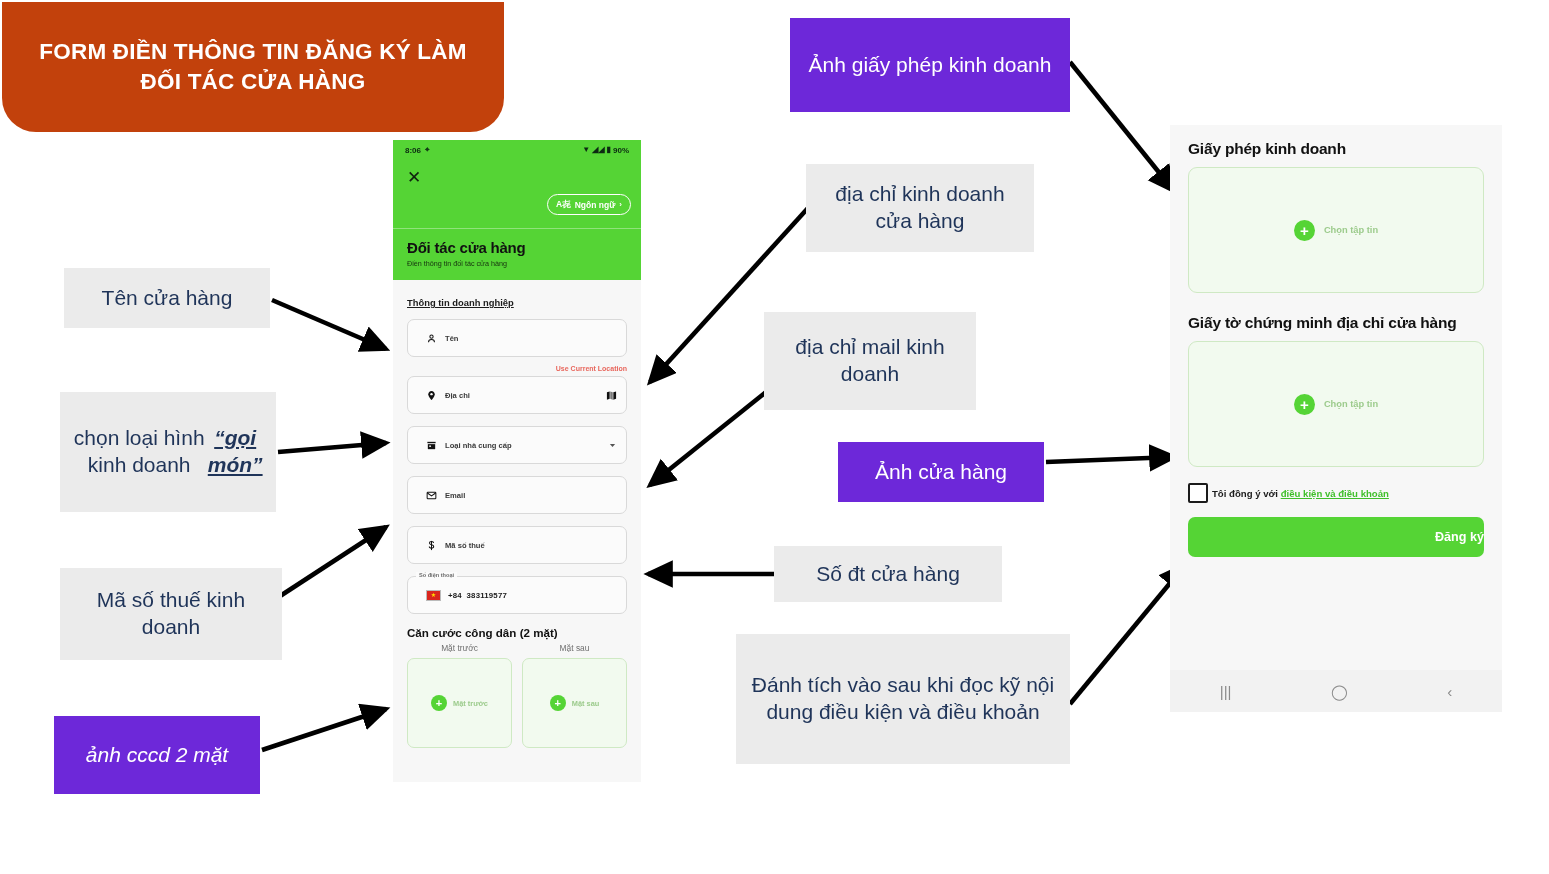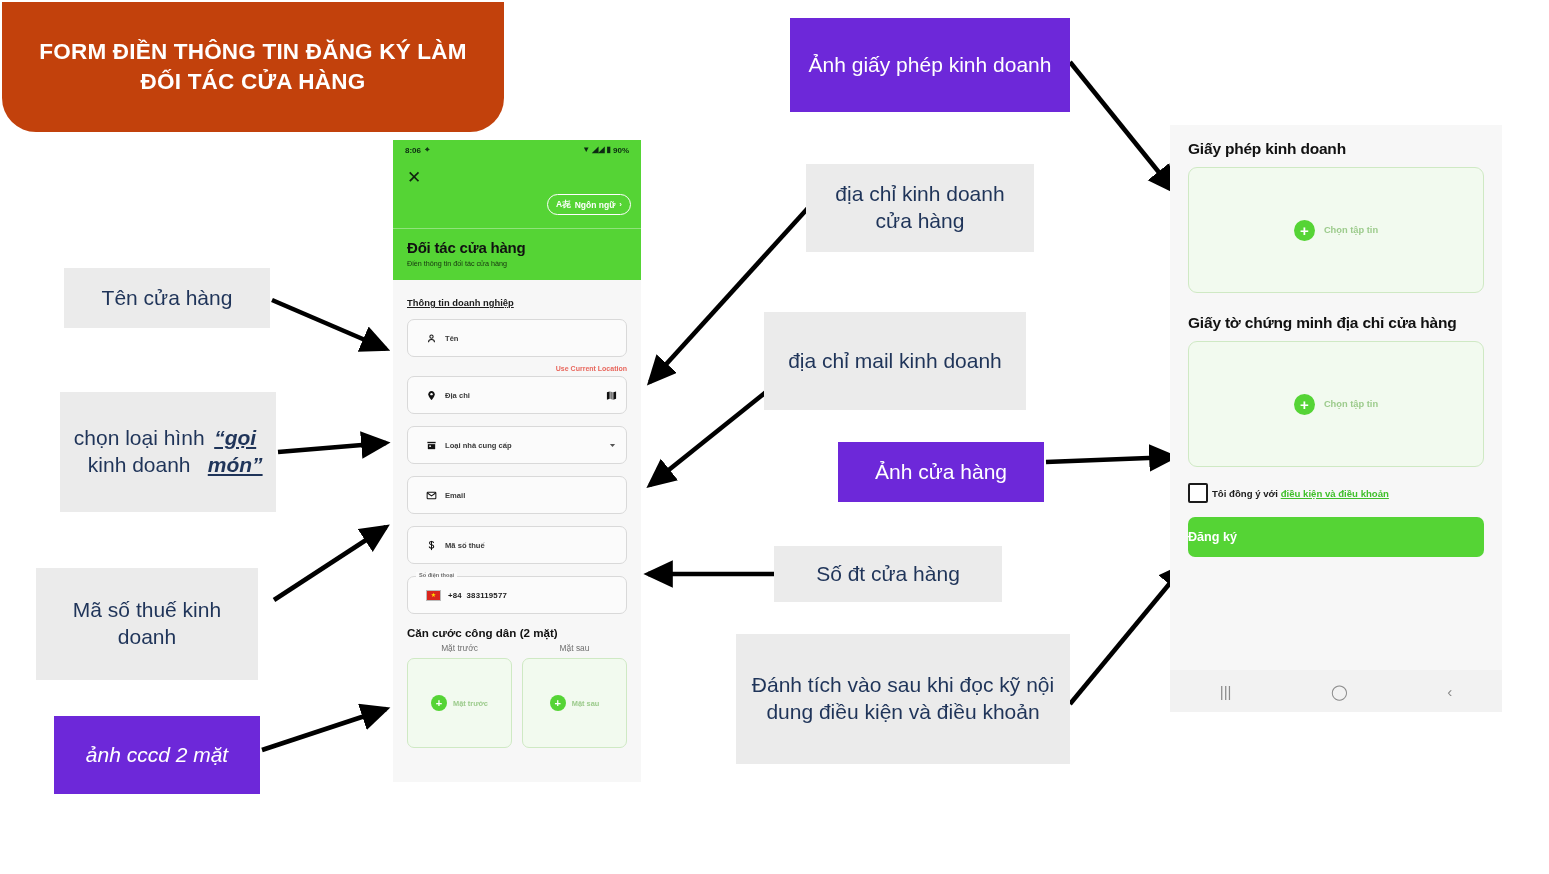--- a/index.html
+++ b/index.html
@@ -113,21 +113,21 @@
   }
   .pr-upload .plus-btn{width:21px;height:21px;font-size:15px;}
   .pr-upload .upload-lbl{font-size:9.3px;}
   .pr-gap{height:20px;}
   .agree-row{display:flex;align-items:center;gap:4px;margin:16px 0 14px 0;}
   .cbx{width:16px;height:16px;border:2px solid #1b1b1b;background:#fff;border-radius:2px;}
   .agree-txt{font-size:9.6px;color:#1b1b1b;font-weight:bold;}
   .agree-link{color:#3fbf2a;text-decoration:underline;font-weight:bold;}
   .submit{
     height:40px;background:#55d435;border-radius:7px;display:flex;align-items:center;
-    justify-content:flex-start;color:#ffffff;font-size:12.6px;font-weight:bold;
+    justify-content:flex-end;color:#ffffff;font-size:12.6px;font-weight:bold;
   }
   .navbar{
     position:absolute;left:0;bottom:0;width:100%;height:42px;background:#f2f2f2;
     display:flex;align-items:center;justify-content:space-around;color:#8a8a8a;
   }
   .navbar .nb{font-size:15px;line-height:1;}
 </style>
 </head>
 <body>
 
@@ -162,37 +162,37 @@
 
   <div class="callout grey" style="left:64px;top:268px;width:206px;height:60px;">
     <span>Tên cửa hàng</span>
   </div>
 
   <div class="callout grey" style="left:60px;top:392px;width:216px;height:120px;flex-direction:row;">
     <span>chọn loại hình kinh doanh </span>
     <span class="em">“gọi món”</span>
   </div>
 
-  <div class="callout grey" style="left:36px;top:568px;width:222px;height:112px;">
+  <div class="callout grey" style="left:60px;top:568px;width:222px;height:92px;">
     <span>Mã số thuế kinh doanh</span>
   </div>
 
   <div class="callout navy" style="left:54px;top:716px;width:206px;height:78px;font-style:italic;">
     <span>ảnh cccd 2 mặt</span>
   </div>
 
   <div class="callout navy" style="left:790px;top:18px;width:280px;height:94px;">
     <span>Ảnh giấy phép kinh doanh</span>
   </div>
 
   <div class="callout grey" style="left:806px;top:164px;width:228px;height:88px;">
     <span>địa chỉ kinh doanh cửa hàng</span>
   </div>
 
-  <div class="callout grey" style="left:764px;top:312px;width:262px;height:98px;">
+  <div class="callout grey" style="left:764px;top:312px;width:212px;height:98px;">
     <span>địa chỉ mail kinh doanh</span>
   </div>
 
   <div class="callout navy" style="left:838px;top:442px;width:206px;height:60px;">
     <span>Ảnh cửa hàng</span>
   </div>
 
   <div class="callout grey" style="left:774px;top:546px;width:228px;height:56px;">
     <span>Số đt cửa hàng</span>
   </div>

